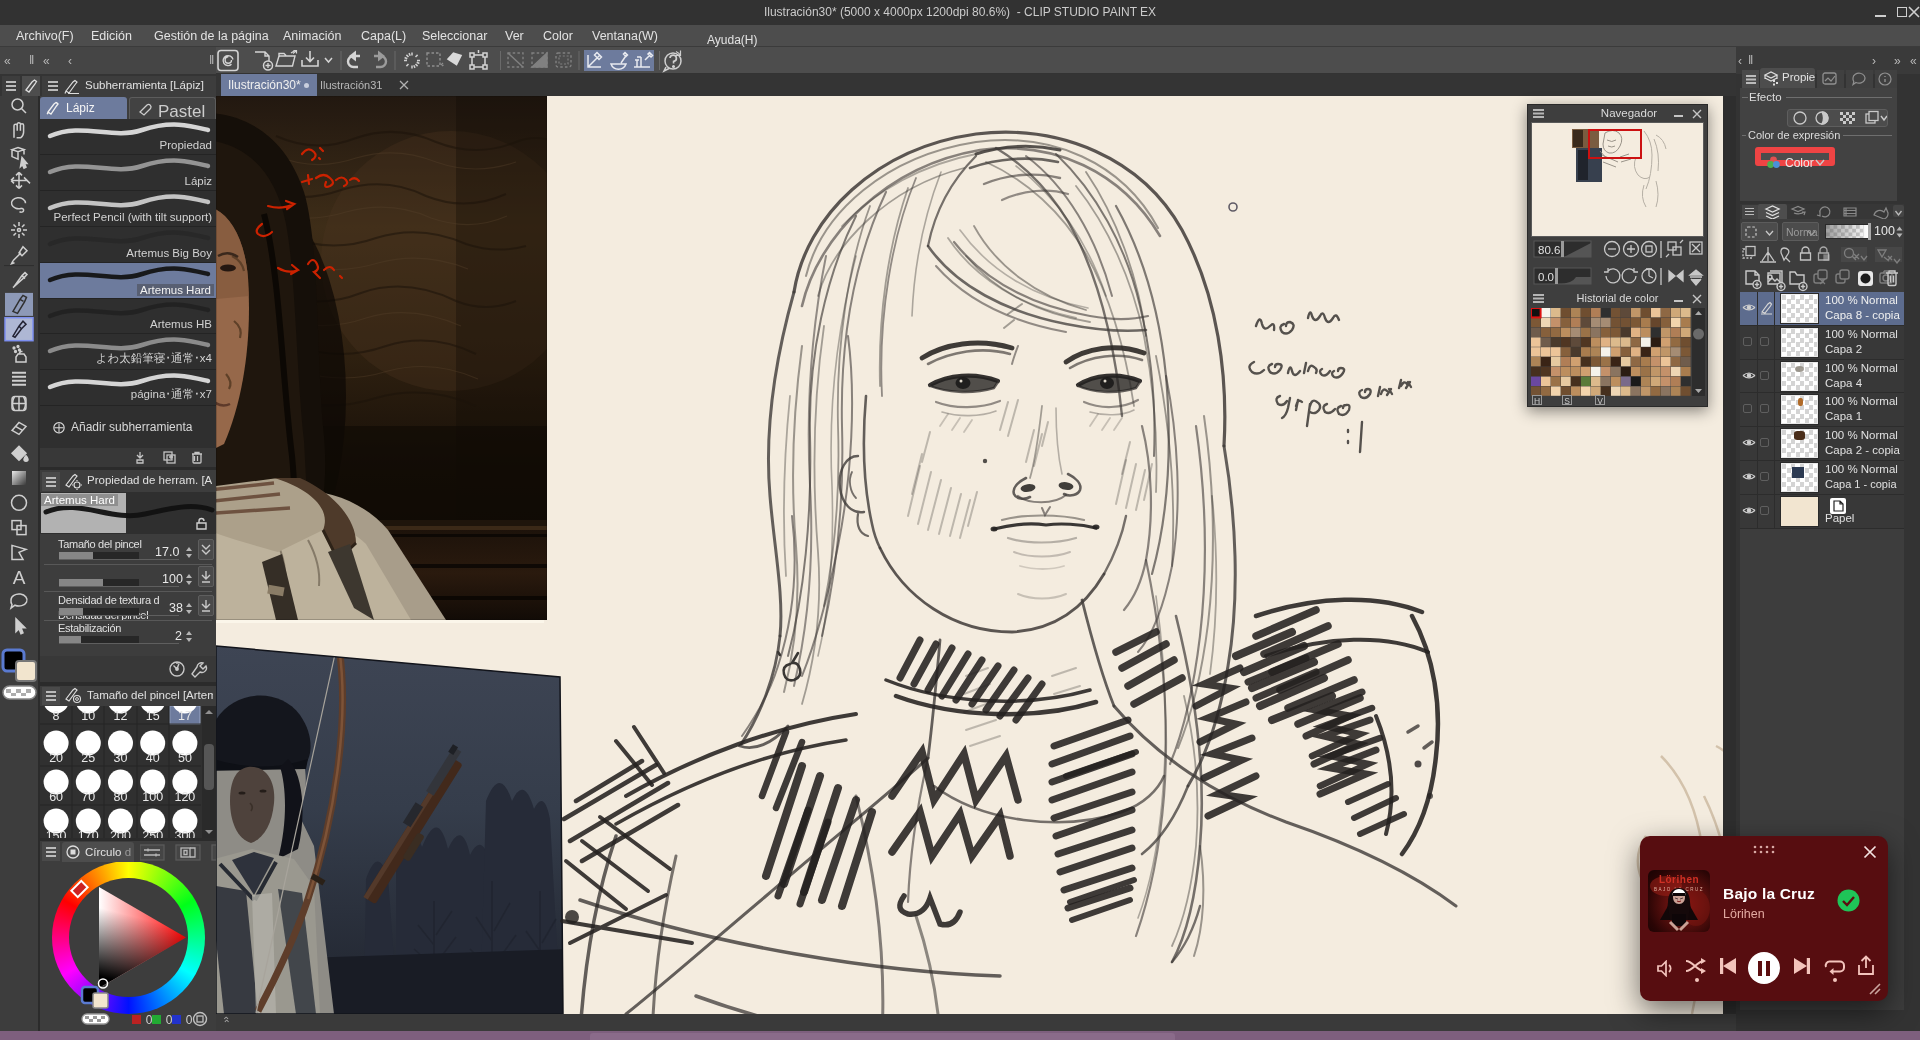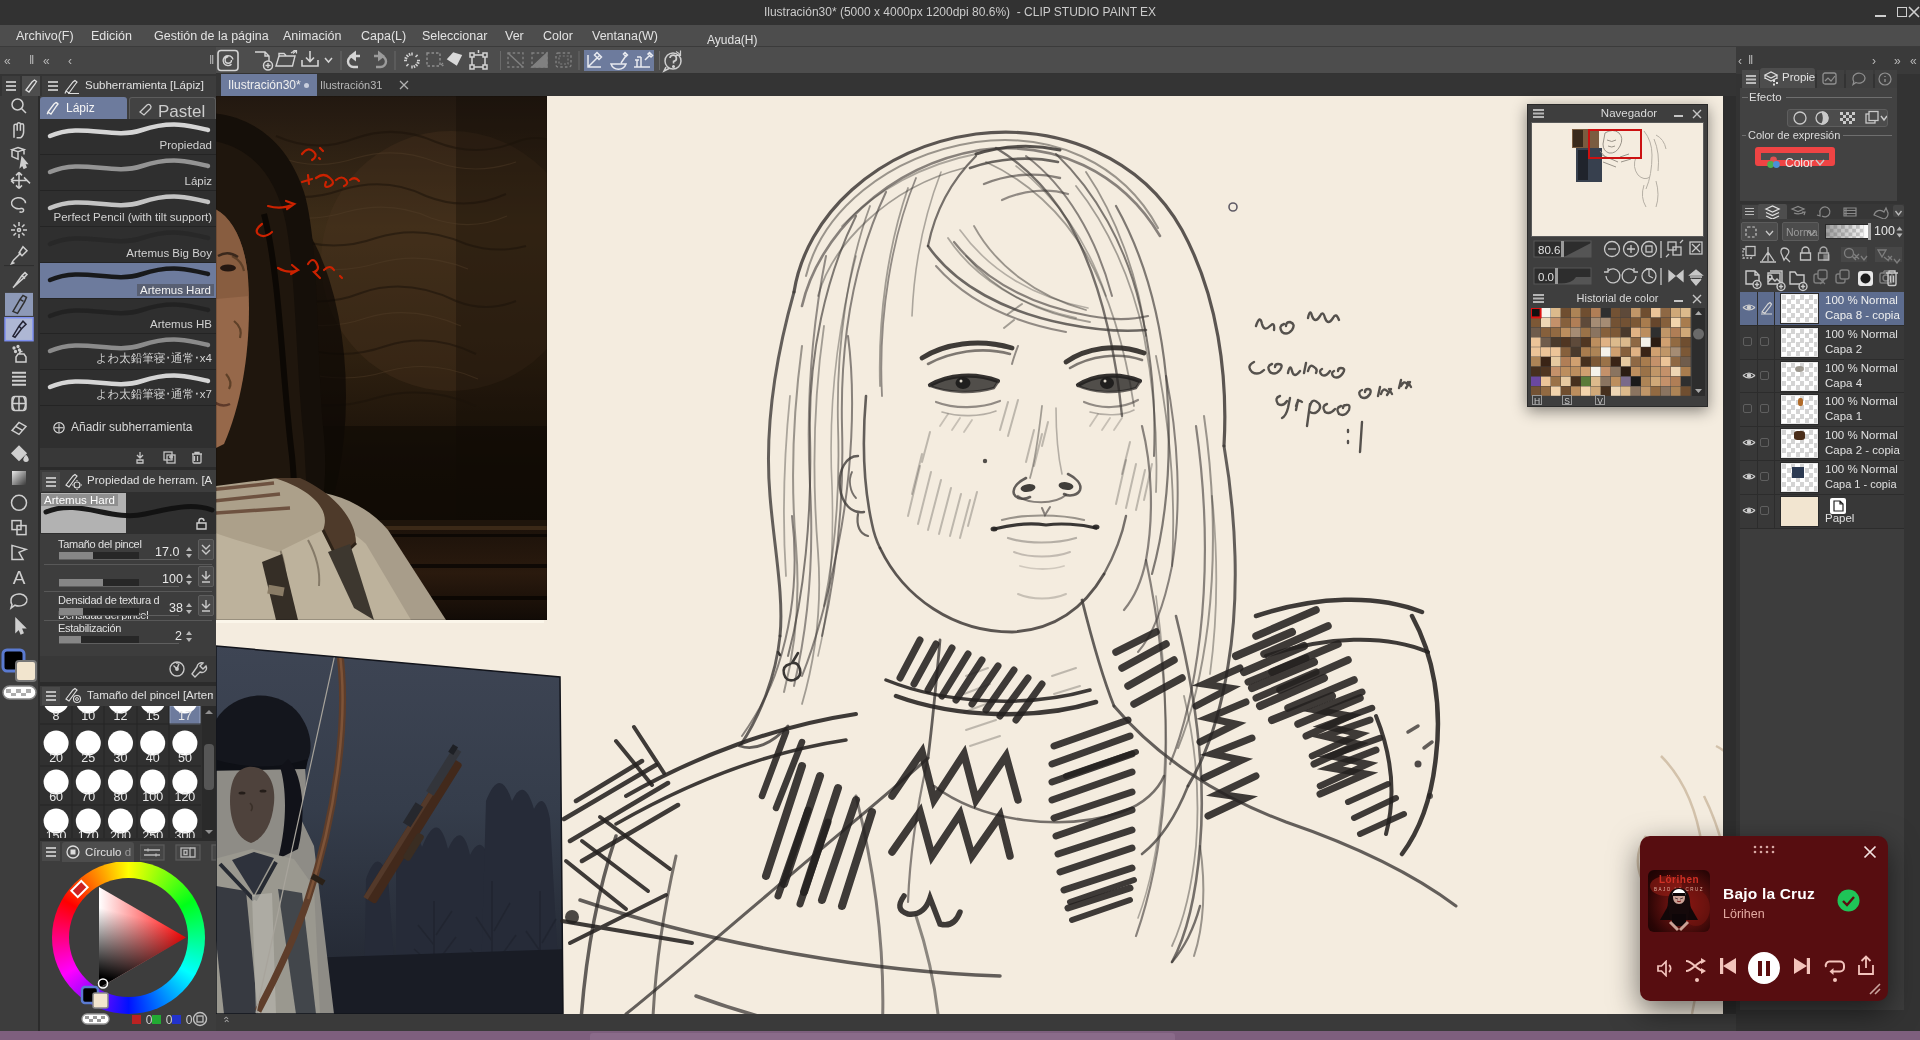--- a/index.html
+++ b/index.html
@@ -270,21 +270,21 @@
 <div class="abs" style="left:0;top:215px;width:176px;height:36px;background:#2f2f2f;border-bottom:1px solid #242424;">
 <svg style="position:absolute;left:2px;top:1px;" width="172" height="22" viewBox="0 0 172 22">
         <path d="M8 16 C 40 2, 70 20, 100 10 S 150 6, 166 10" stroke="#e8e8e8" stroke-width="4.5" fill="none" opacity="0.5" stroke-linecap="round"></path>
       </svg>
 <span style="position:absolute;right:4px;bottom:3px;font-size:11.5px;color:#d2d2d2;">よわ太鉛筆寝･通常･x4</span>
 </div>
 <div class="abs" style="left:0;top:251px;width:176px;height:36px;background:#2f2f2f;border-bottom:1px solid #242424;">
 <svg style="position:absolute;left:2px;top:1px;" width="172" height="22" viewBox="0 0 172 22">
         <path d="M8 16 C 40 2, 70 20, 100 10 S 150 6, 166 10" stroke="#e8e8e8" stroke-width="4.5" fill="none" opacity="0.9" stroke-linecap="round"></path>
       </svg>
-<span style="position:absolute;right:4px;bottom:3px;font-size:11.5px;color:#d2d2d2;">よわ太鉛筆寝･通常･x7</span>
+<span style="position:absolute;right:4px;bottom:3px;font-size:11.5px;color:#d2d2d2;">página･通常･x7</span>
 </div>
 </div>
 <div class="abs" style="left:40px;top:407px;width:176px;height:41px;background:#2f2f2f;">
 <span style="position:absolute;left:13px;top:13px;color:#d8d8d8;font-size:12px;">⨁&nbsp; Añadir subherramienta</span>
   </div>
 <div class="abs" style="left:40px;top:448px;width:176px;height:19px;background:#383838;">
 <svg style="position:absolute;right:4px;top:1px;" width="76" height="17" viewBox="0 0 76 17">
 <g stroke="#c4c4c4" fill="none" stroke-width="1.3">
 <path d="M4 3 v6 m-3 -3 l3 3 l3 -3 M1 11 h6 v3 h-6 z"></path>
 <rect x="28" y="3" width="8" height="8"></rect>

